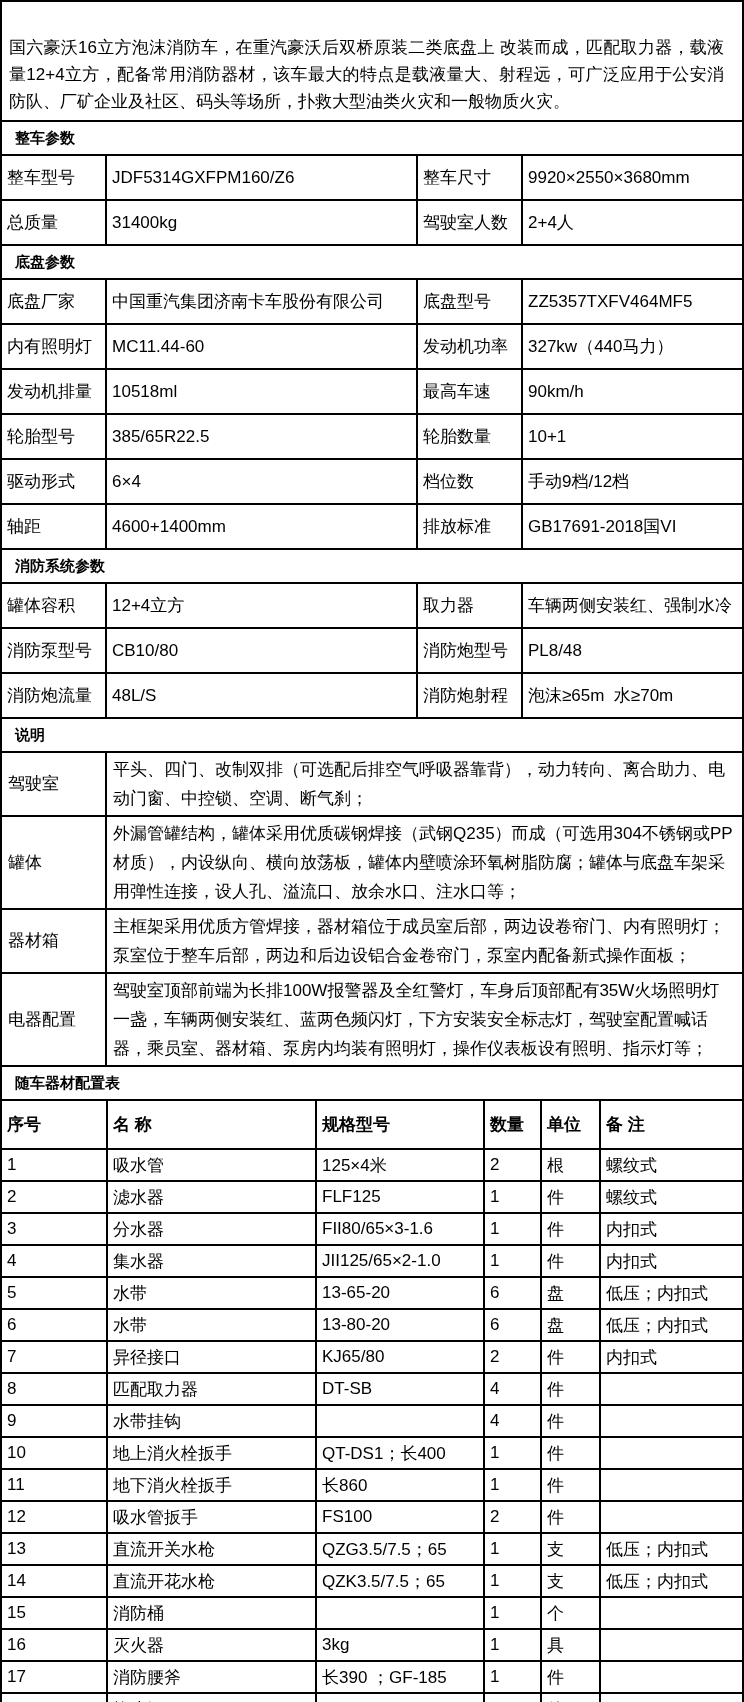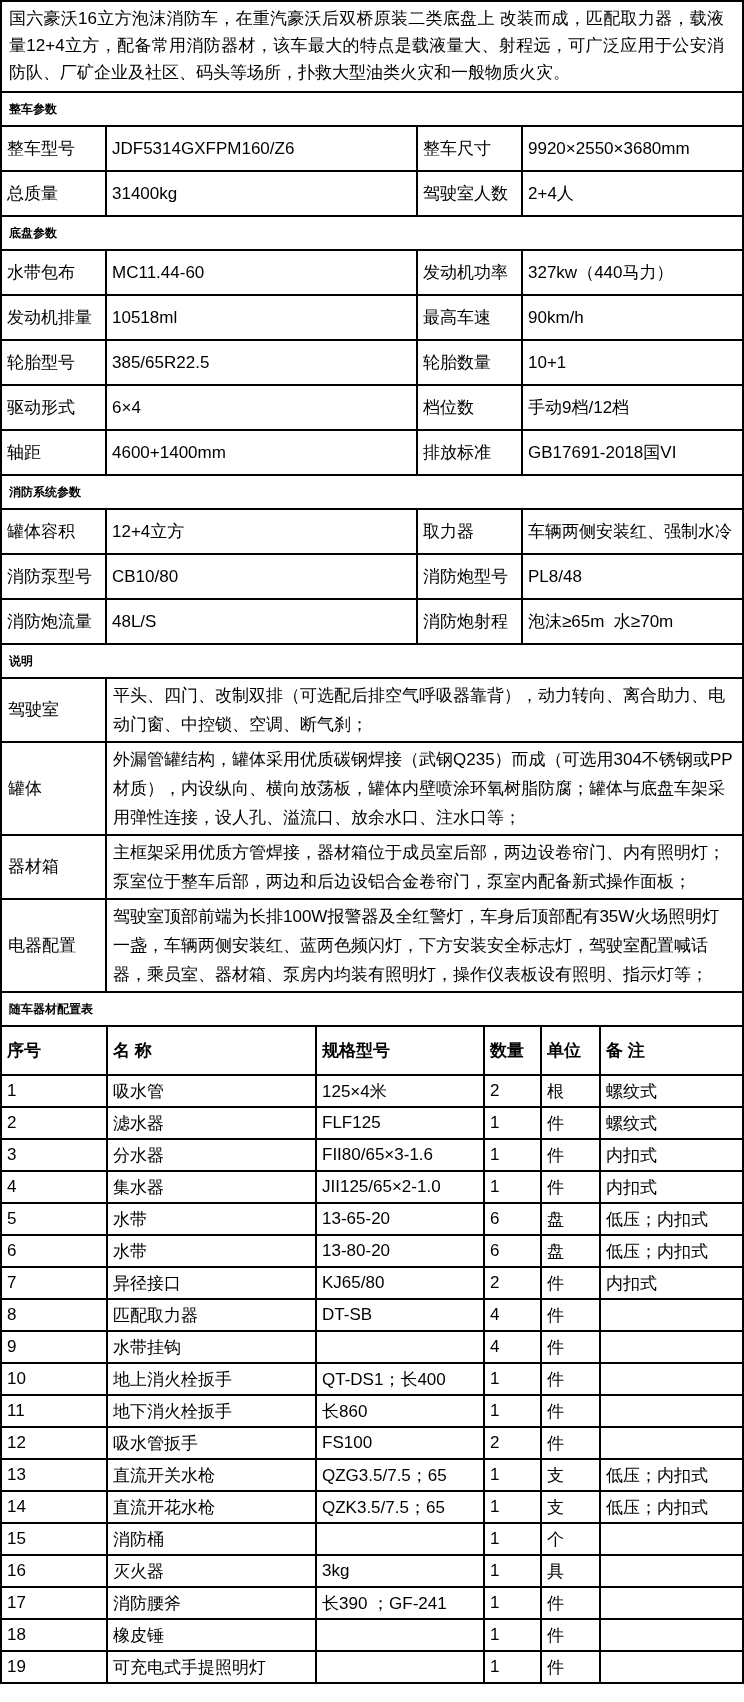--- a/index.html
+++ b/index.html
@@ -12,26 +12,27 @@
   .doc {
     width: 740px;
     border: 2px solid #000;
     background: #fff;
   }
   .intro {
     font-size: 17px;
     line-height: 27px;
     padding: 3px 18px 5px 7px;
     text-align: justify;
+    margin-top: 29px;
   }
   .section-title {
-    font-size: 12px;
+    font-size: 15px;
     font-weight: bold;
     line-height: 30px;
-    padding: 1px 7px;
+    padding: 1px 13px;
     border-top: 2px solid #000;
     border-bottom: 2px solid #000;
   }
   table {
     width: 100%;
     border-collapse: collapse;
     border-style: hidden; 
     table-layout: fixed;
   }
   td, th {
@@ -87,23 +88,29 @@
   <div class="section-title">底盘参数</div>
   <table class="kv">
     <colgroup>
         <col style="width:104px">
         <col style="width:311px">
         <col style="width:105px">
         <col>
       </colgroup>
     <tbody>
 
-
-        <tr>
-          <td>水带包布</td>
+        <tr>
+          <td>底盘厂家</td>
+          <td>中国重汽集团济南卡车股份有限公司</td>
+          <td>底盘型号</td>
+          <td>ZZ5357TXFV464MF5</td>
+        </tr>
+
+        <tr>
+          <td>内有照明灯</td>
           <td>MC11.44-60</td>
           <td>发动机功率</td>
           <td>327kw（440马力）</td>
         </tr>
 
         <tr>
           <td>发动机排量</td>
           <td>10518ml</td>
           <td>最高车速</td>
           <td>90km/h</td>
@@ -357,21 +364,21 @@
           <td>灭火器</td>
           <td>3kg</td>
           <td>1</td>
           <td>具</td>
           <td></td>
         </tr>
 
         <tr>
           <td>17</td>
           <td>消防腰斧</td>
-          <td>长390 ；GF-241</td>
+          <td>长390 ；GF-185</td>
           <td>1</td>
           <td>件</td>
           <td></td>
         </tr>
 
         <tr>
           <td>18</td>
           <td>橡皮锤</td>
           <td></td>
           <td>1</td>

